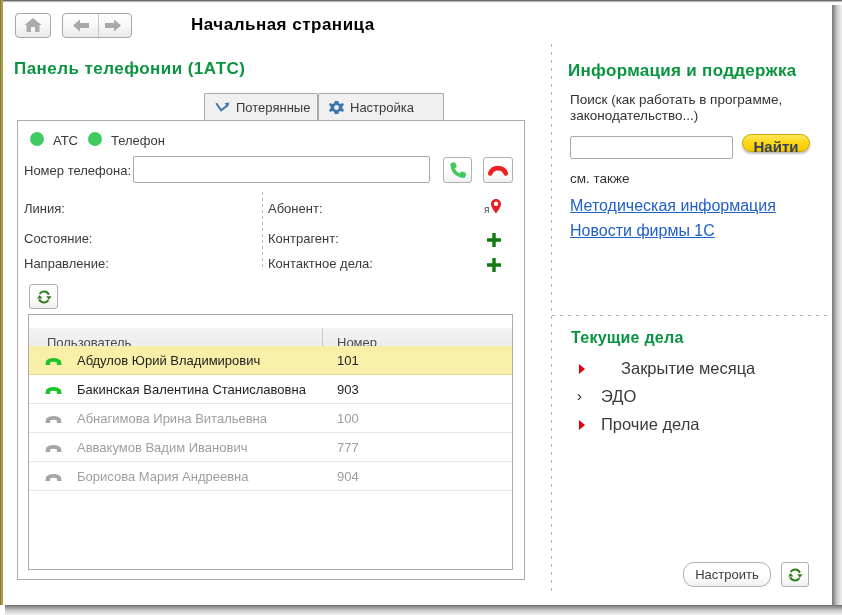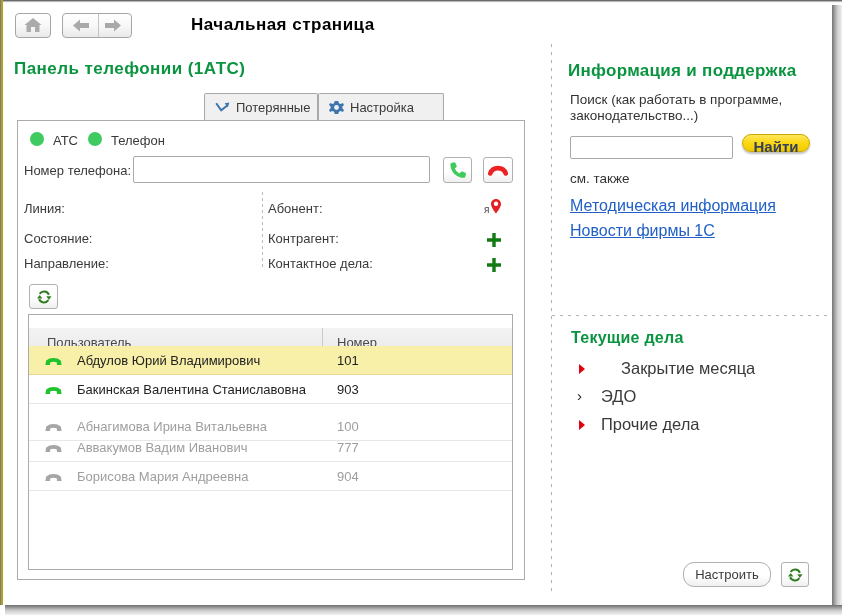--- a/index.html
+++ b/index.html
@@ -69,21 +69,21 @@
   }
 #tbl-head .hdiv { position:absolute; left:293px; top:0; width:1px; height:30px; background:#c9c9c9; }
 .hlbl { position:absolute; font-size:13px; color:#4a4a4a; top:7px; }
 .trow { position:absolute; left:0; width:483px; height:29px; border-bottom:1px solid #e7e7e7; }
 .trow .nm { position:absolute; left:48px; top:7px; font-size:13px; color:#222; white-space:nowrap; }
 .trow .no { position:absolute; left:308px; top:7px; font-size:13px; color:#222; }
 .trow.gray .nm, .trow.gray .no { color:#9e9e9e; }
 .trow .ph { position:absolute; left:16px; top:9px; }
 #row1 { top:31px; background:#f8efa8; border-bottom:1px solid #e6d994; }
 #row2 { top:60px; }
-#row3 { top:89px;margin-top:8px; }
+#row3 { top:89px; }
 #row4 { top:118px; }
 #row5 { top:147px; }
 
 #vsplit { left:551px; top:44px; width:1px; height:549px;
   background:repeating-linear-gradient(to bottom,#b2b2b2 0 3.5px,transparent 3.5px 8px); }
 #hsplit { left:552px; top:315px; width:280px; height:1px;
   background:repeating-linear-gradient(to right,#b2b2b2 0 3.5px,transparent 3.5px 8px); }
 #inf-title { left:568px; top:61px; font-size:17px; font-weight:bold; color:#0a9440; letter-spacing:0.3px; }
 #inf-p { left:570px; top:92px; font-size:13.5px; color:#333; line-height:16px; }
 #inp-search { left:570px; top:136px; width:163px; height:23px; border:1px solid #a9a9a9;

